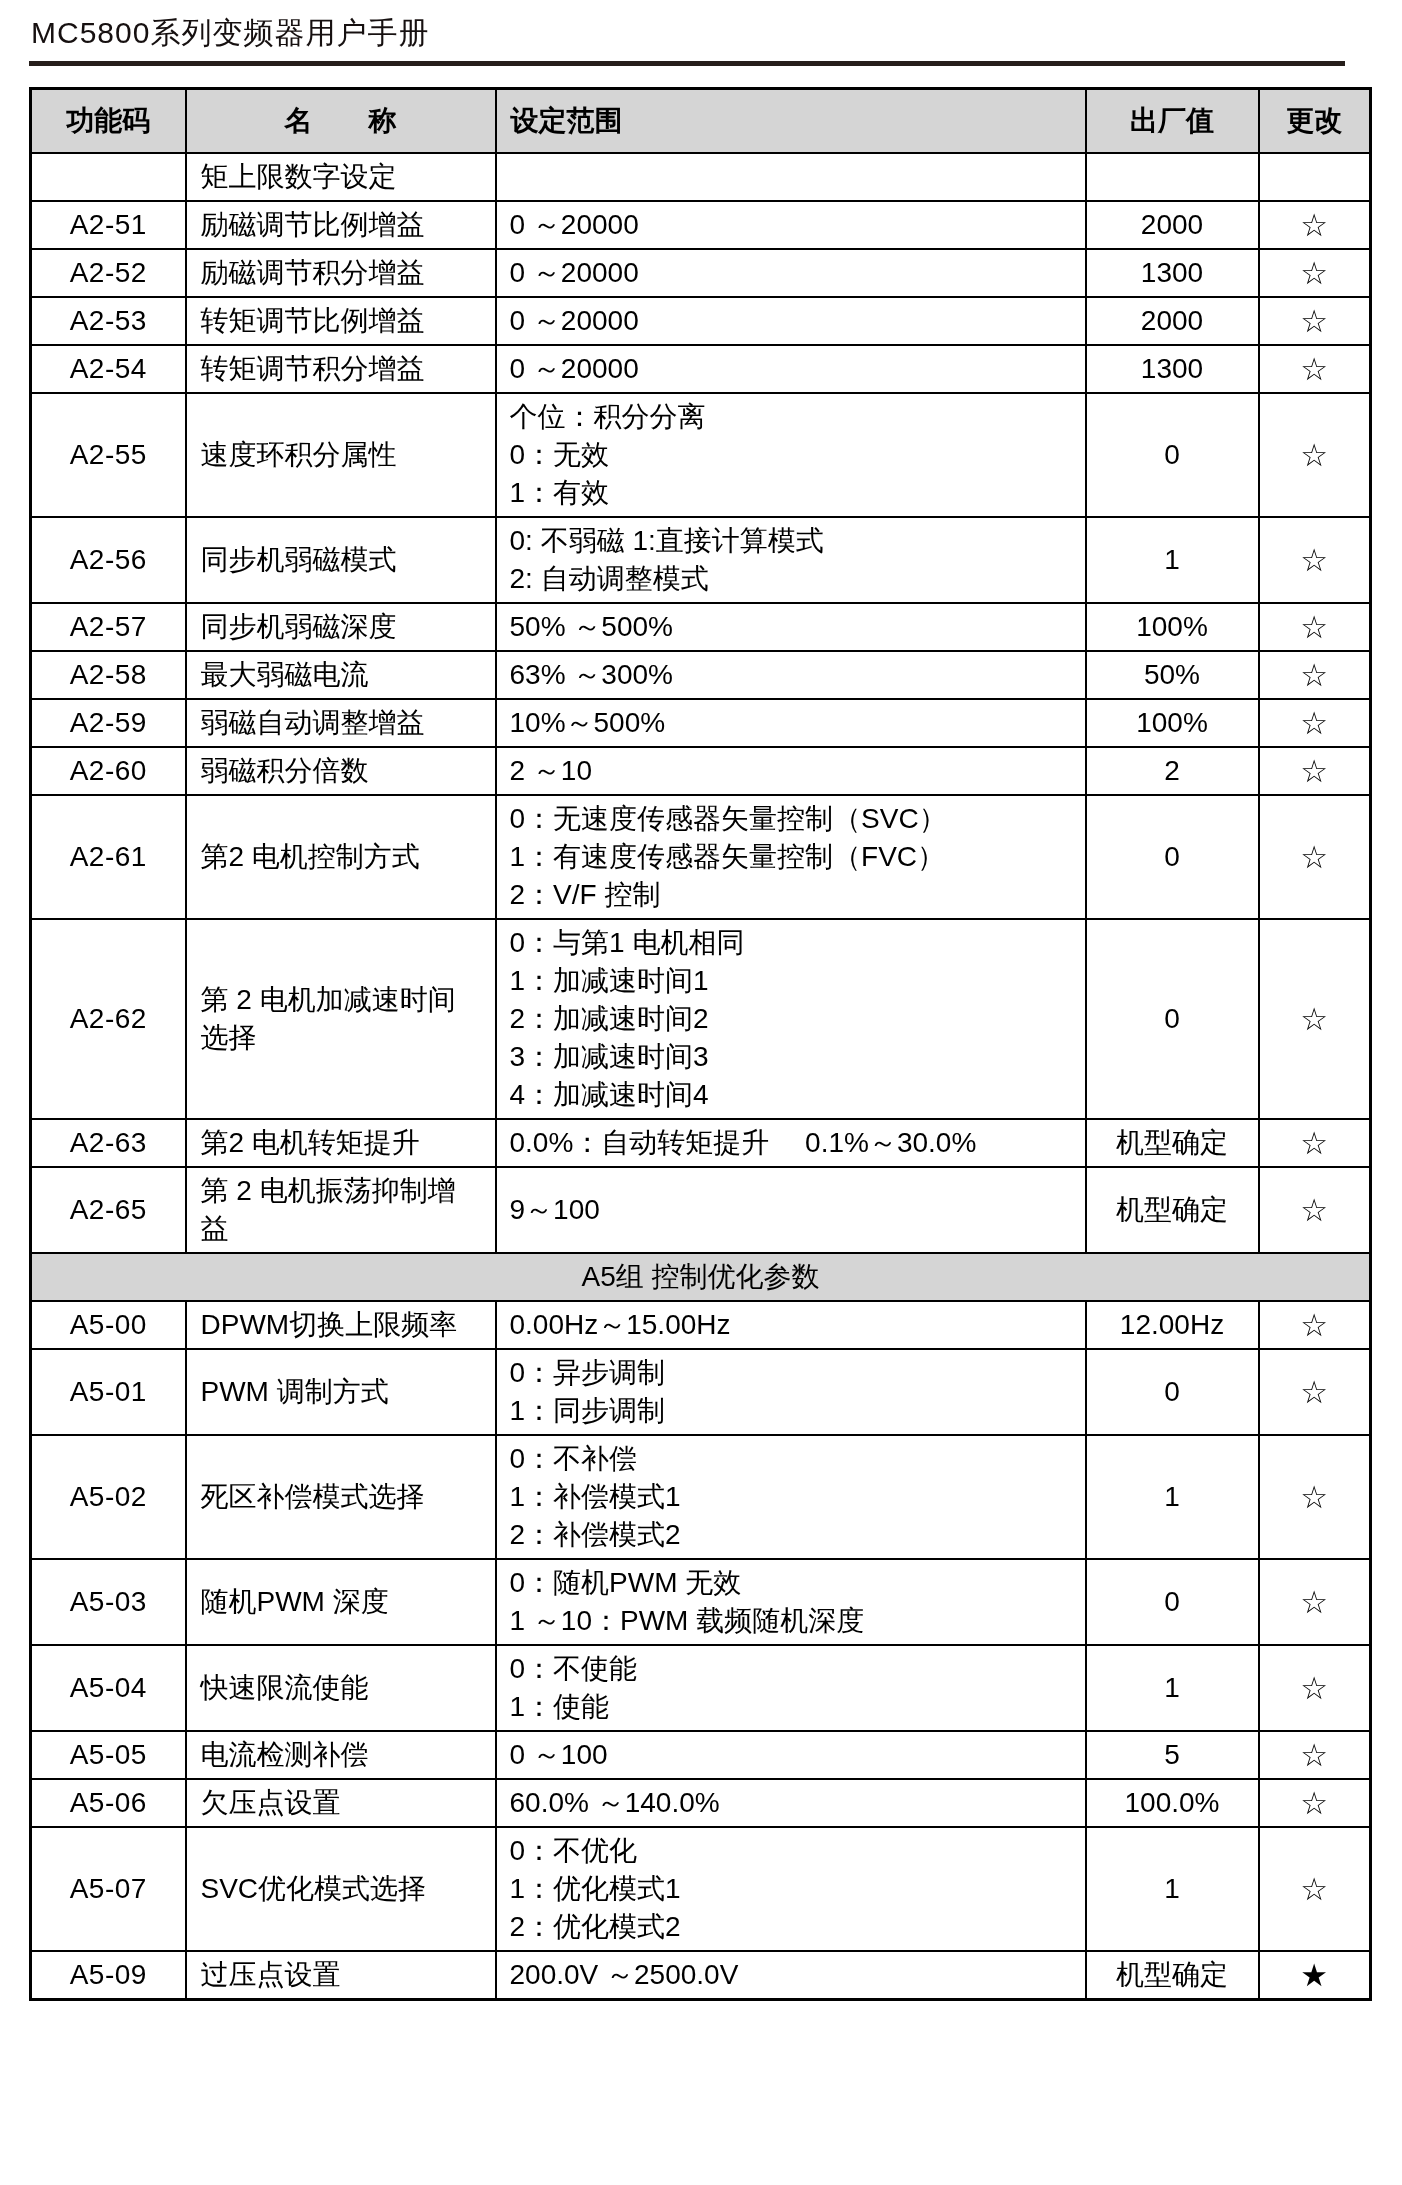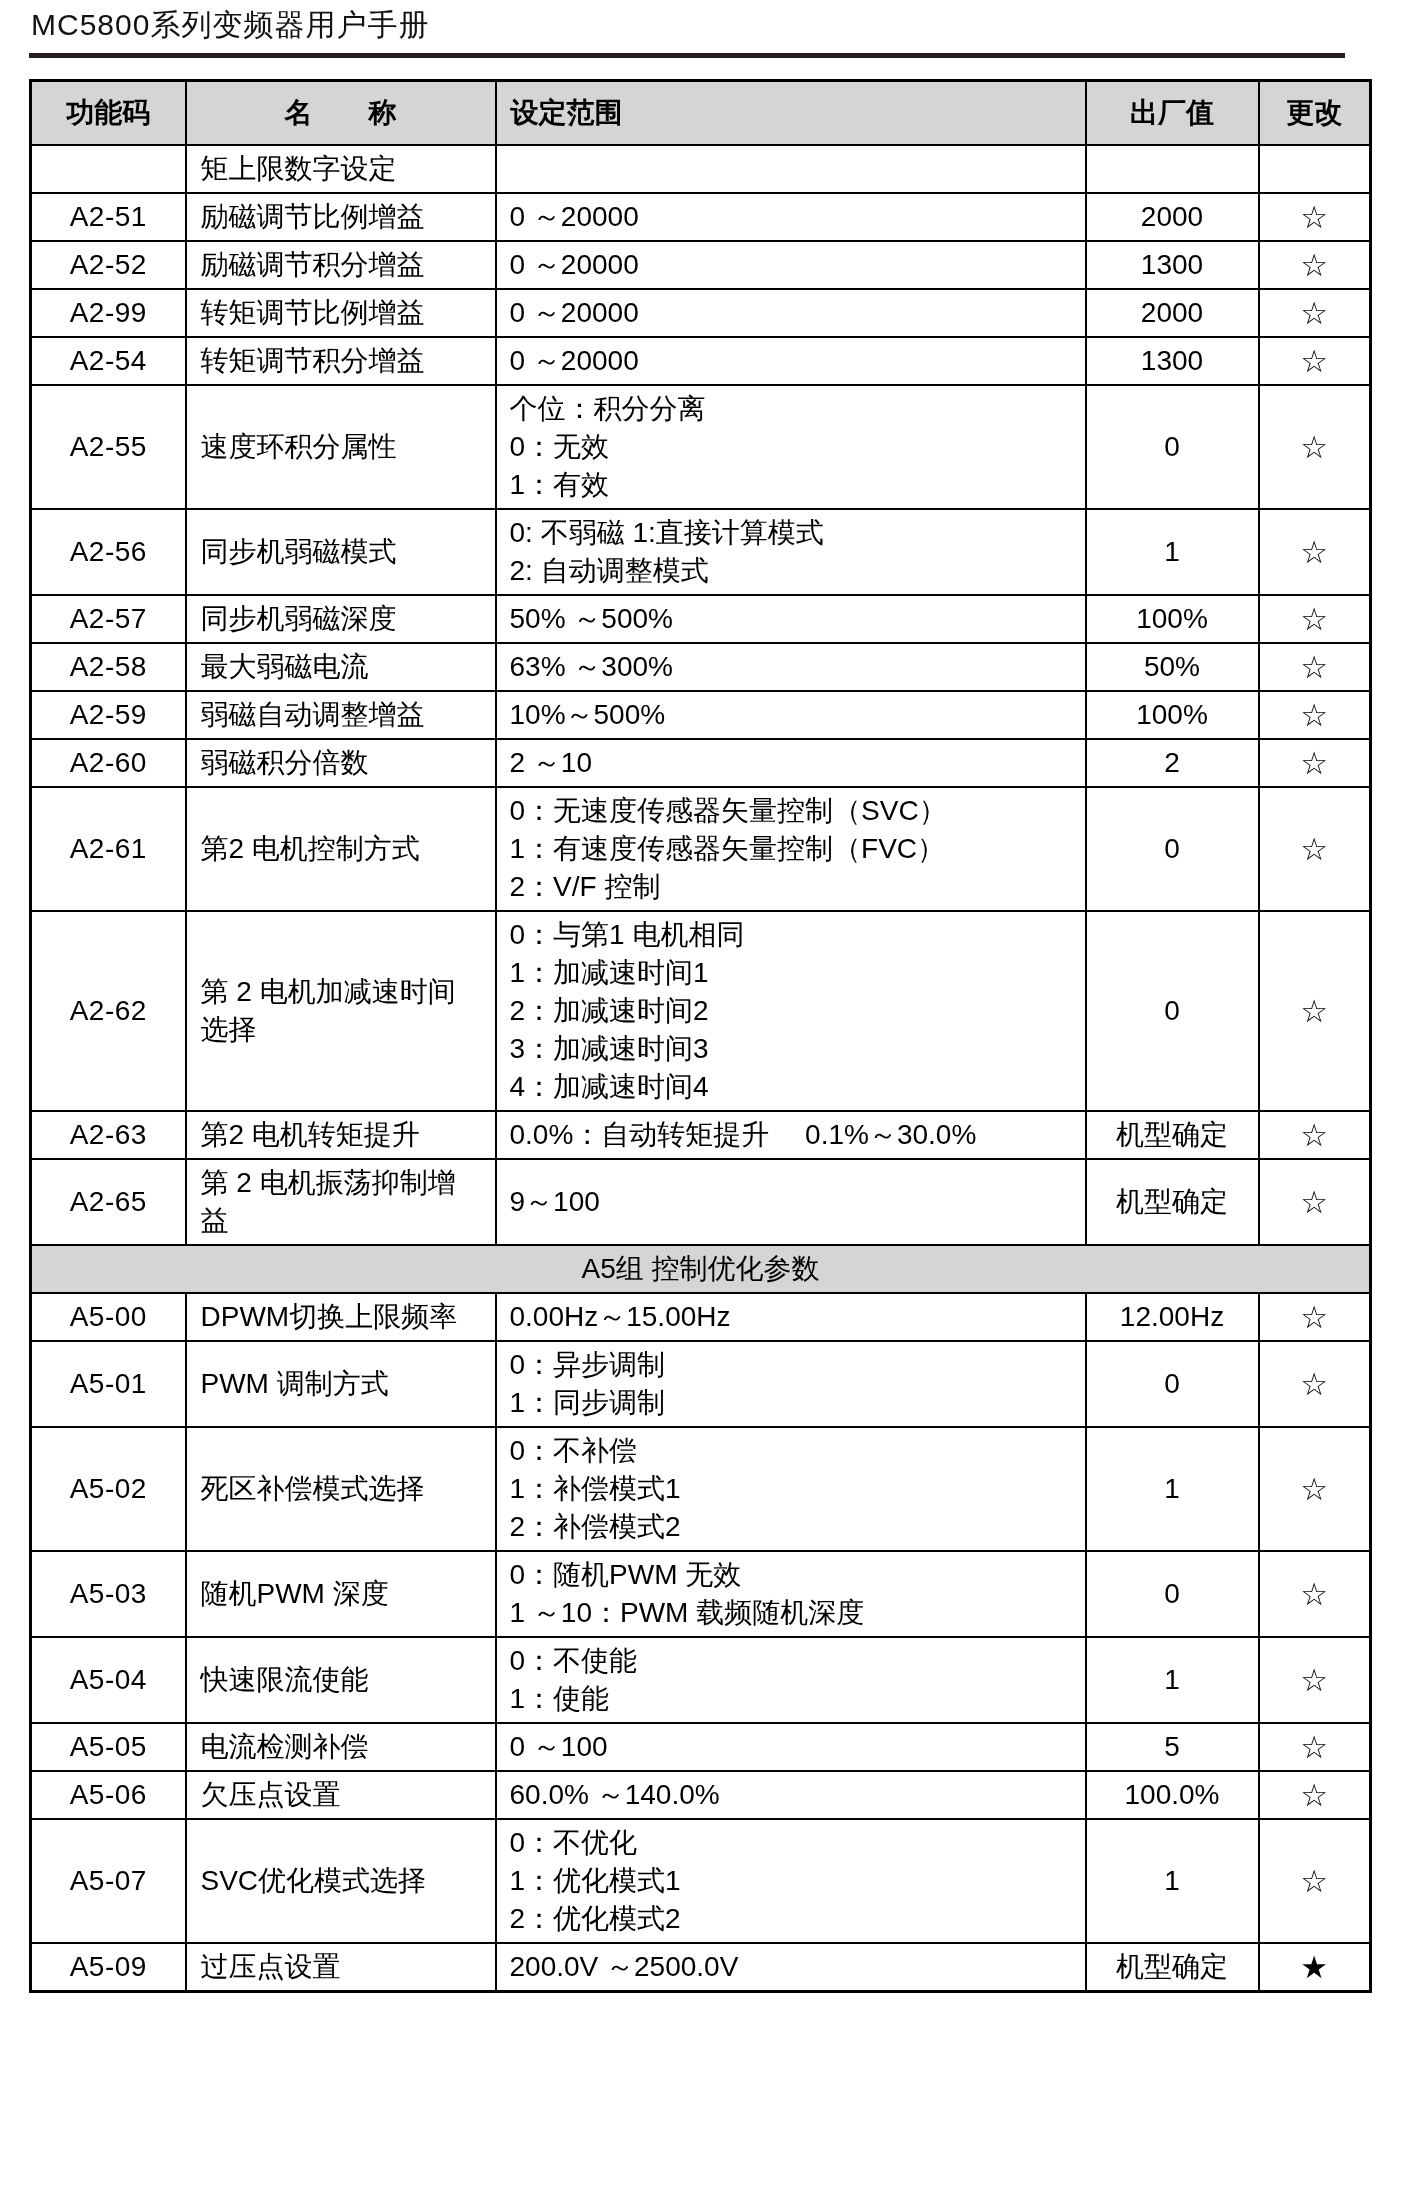--- a/index.html
+++ b/index.html
@@ -7,21 +7,21 @@
     --rule:#261e1b;
     --border:#000;
   }
   *{box-sizing:border-box;}
   html,body{margin:0;padding:0;background:#fff;}
   body{
     width:1402px;height:2185px;overflow:hidden;
     font-family:"Liberation Sans","DejaVu Sans",sans-serif;
     color:#000;
   }
-  .page{width:1316px;margin-left:29px;padding-top:6px;}
+  .page{width:1316px;margin-left:29px;padding-top:14px;}
   .doc-title{
     font-size:30px;line-height:38px;letter-spacing:1px;
     color:#161010;margin:0 0 9px 2px;
   }
   .title-rule{height:5px;background:var(--rule);margin-bottom:21px;}
   table.param{
     border-collapse:collapse;table-layout:fixed;width:1340px;
     border:3px solid var(--border);
     font-size:28px;
   }
@@ -101,21 +101,21 @@
         <tr>
           <td class="code">A2-52</td>
           <td class="name">励磁调节积分增益</td>
           <td class="range">
             <div class="range-line">0 ～20000</div>
           </td>
           <td class="value">1300</td>
           <td class="flag">☆</td>
         </tr>
         <tr>
-          <td class="code">A2-99</td>
+          <td class="code">A2-53</td>
           <td class="name">转矩调节比例增益</td>
           <td class="range">
             <div class="range-line">0 ～20000</div>
           </td>
           <td class="value">2000</td>
           <td class="flag">☆</td>
         </tr>
         <tr>
           <td class="code">A2-54</td>
           <td class="name">转矩调节积分增益</td>

